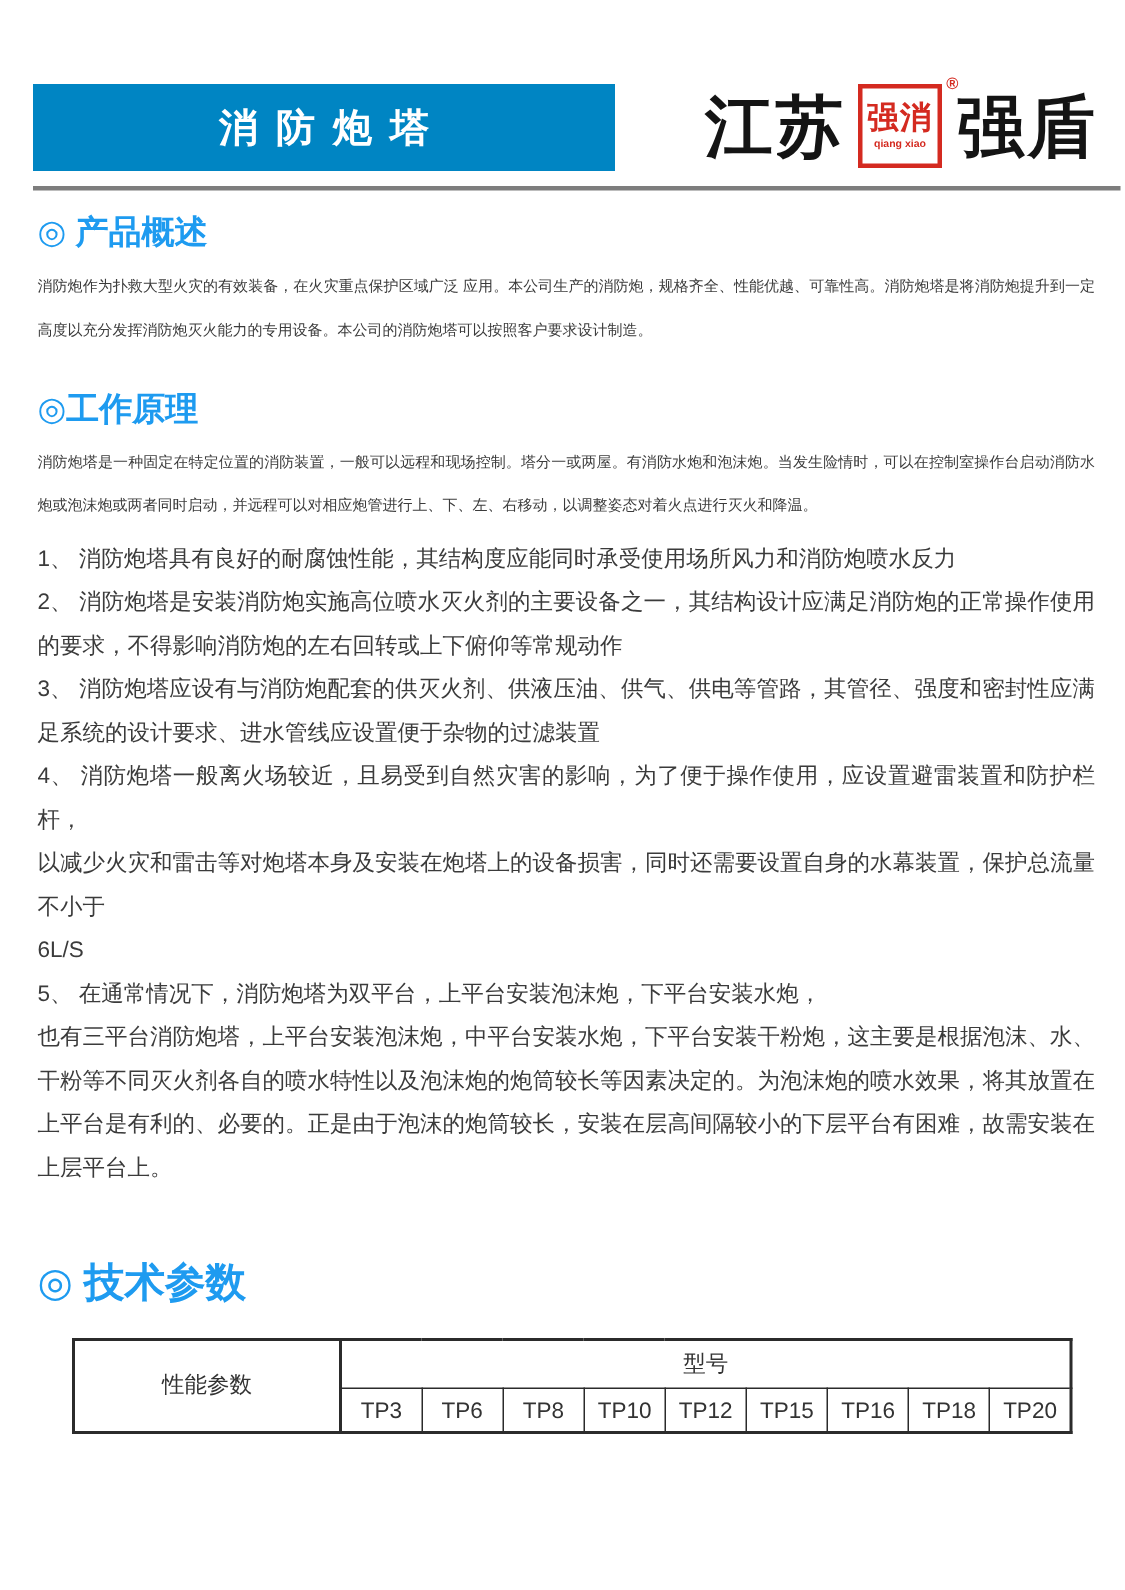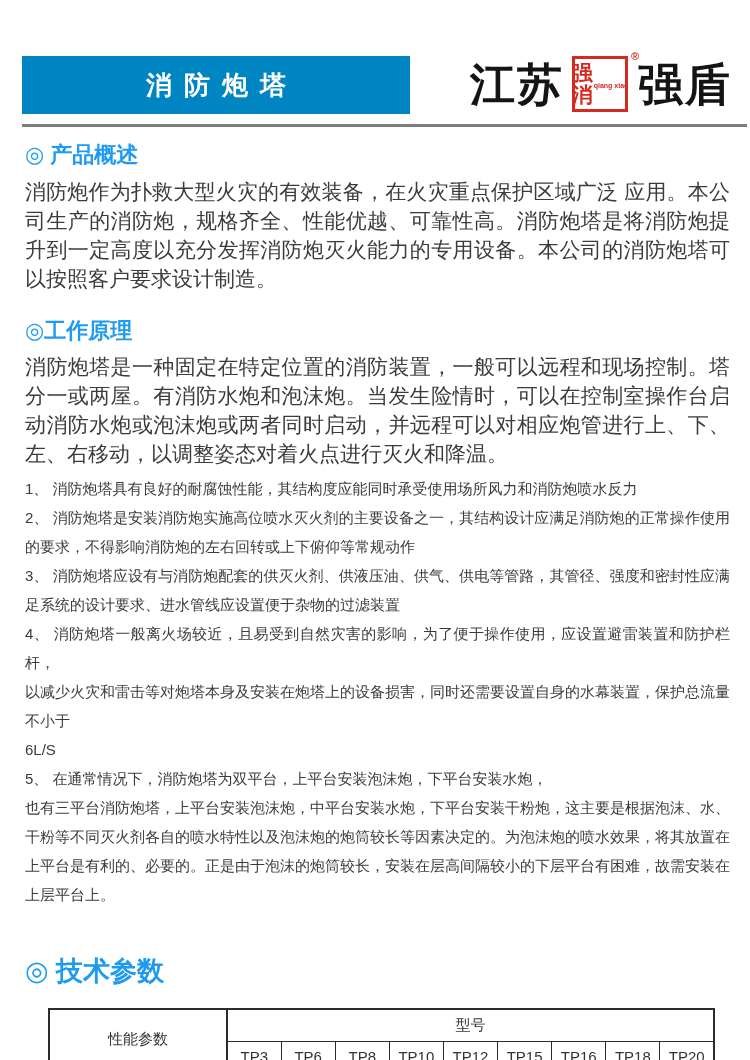--- a/index.html
+++ b/index.html
@@ -47,20 +47,21 @@
     font-weight: bold;
     color: #141414;
     letter-spacing: 2px;
     line-height: 1;
   }
   .stamp-wrap { position: relative; margin: 0 10px 0 8px; }
   .stamp {
     width: 56px; height: 56px;
     border: 3px solid #D42A20;
     display: flex;
+    flex-direction: column;
     align-items: center;
     justify-content: center;
     background: #fff;
   }
   .stamp-cn {
     color: #D42A20;
     font-size: 21px;
     font-weight: bold;
     letter-spacing: 1px;
     line-height: 1.05;
@@ -96,21 +97,21 @@
     line-height: 1.25;
   }
   .sec-heading.big { font-size: 27px; }
 
   .mt-overview { margin-top: 14px; }
   .mt-sec      { margin-top: 24px; }
   .mt-specs    { margin-top: 46px; }
 
   .body-text {
     margin-top: 8px;
-    font-size: 21px;
+    font-size: 10px;
     line-height: 29px;
     color: #3b3b3b;
     white-space: pre-line;
     text-align: justify;
   }
 
   .usage-list { margin-top: 6px; list-style: none; }
   .usage-list li {
     font-size: 15px;
     line-height: 29px;

